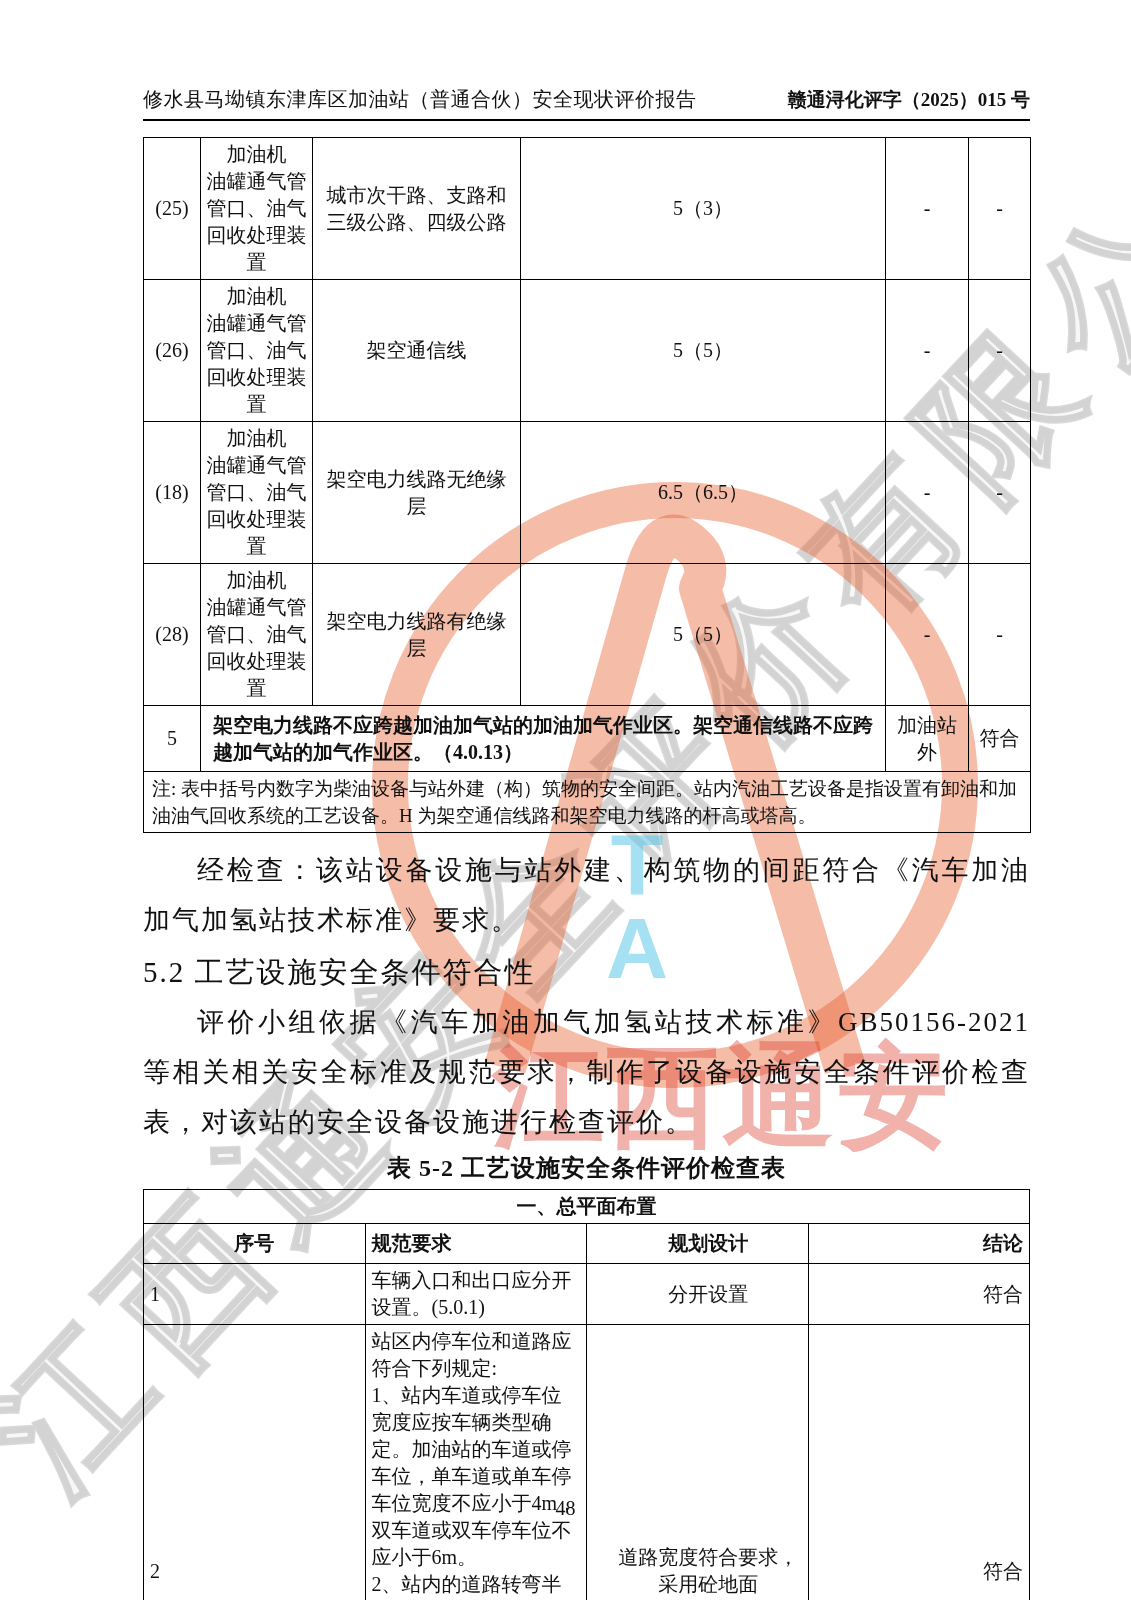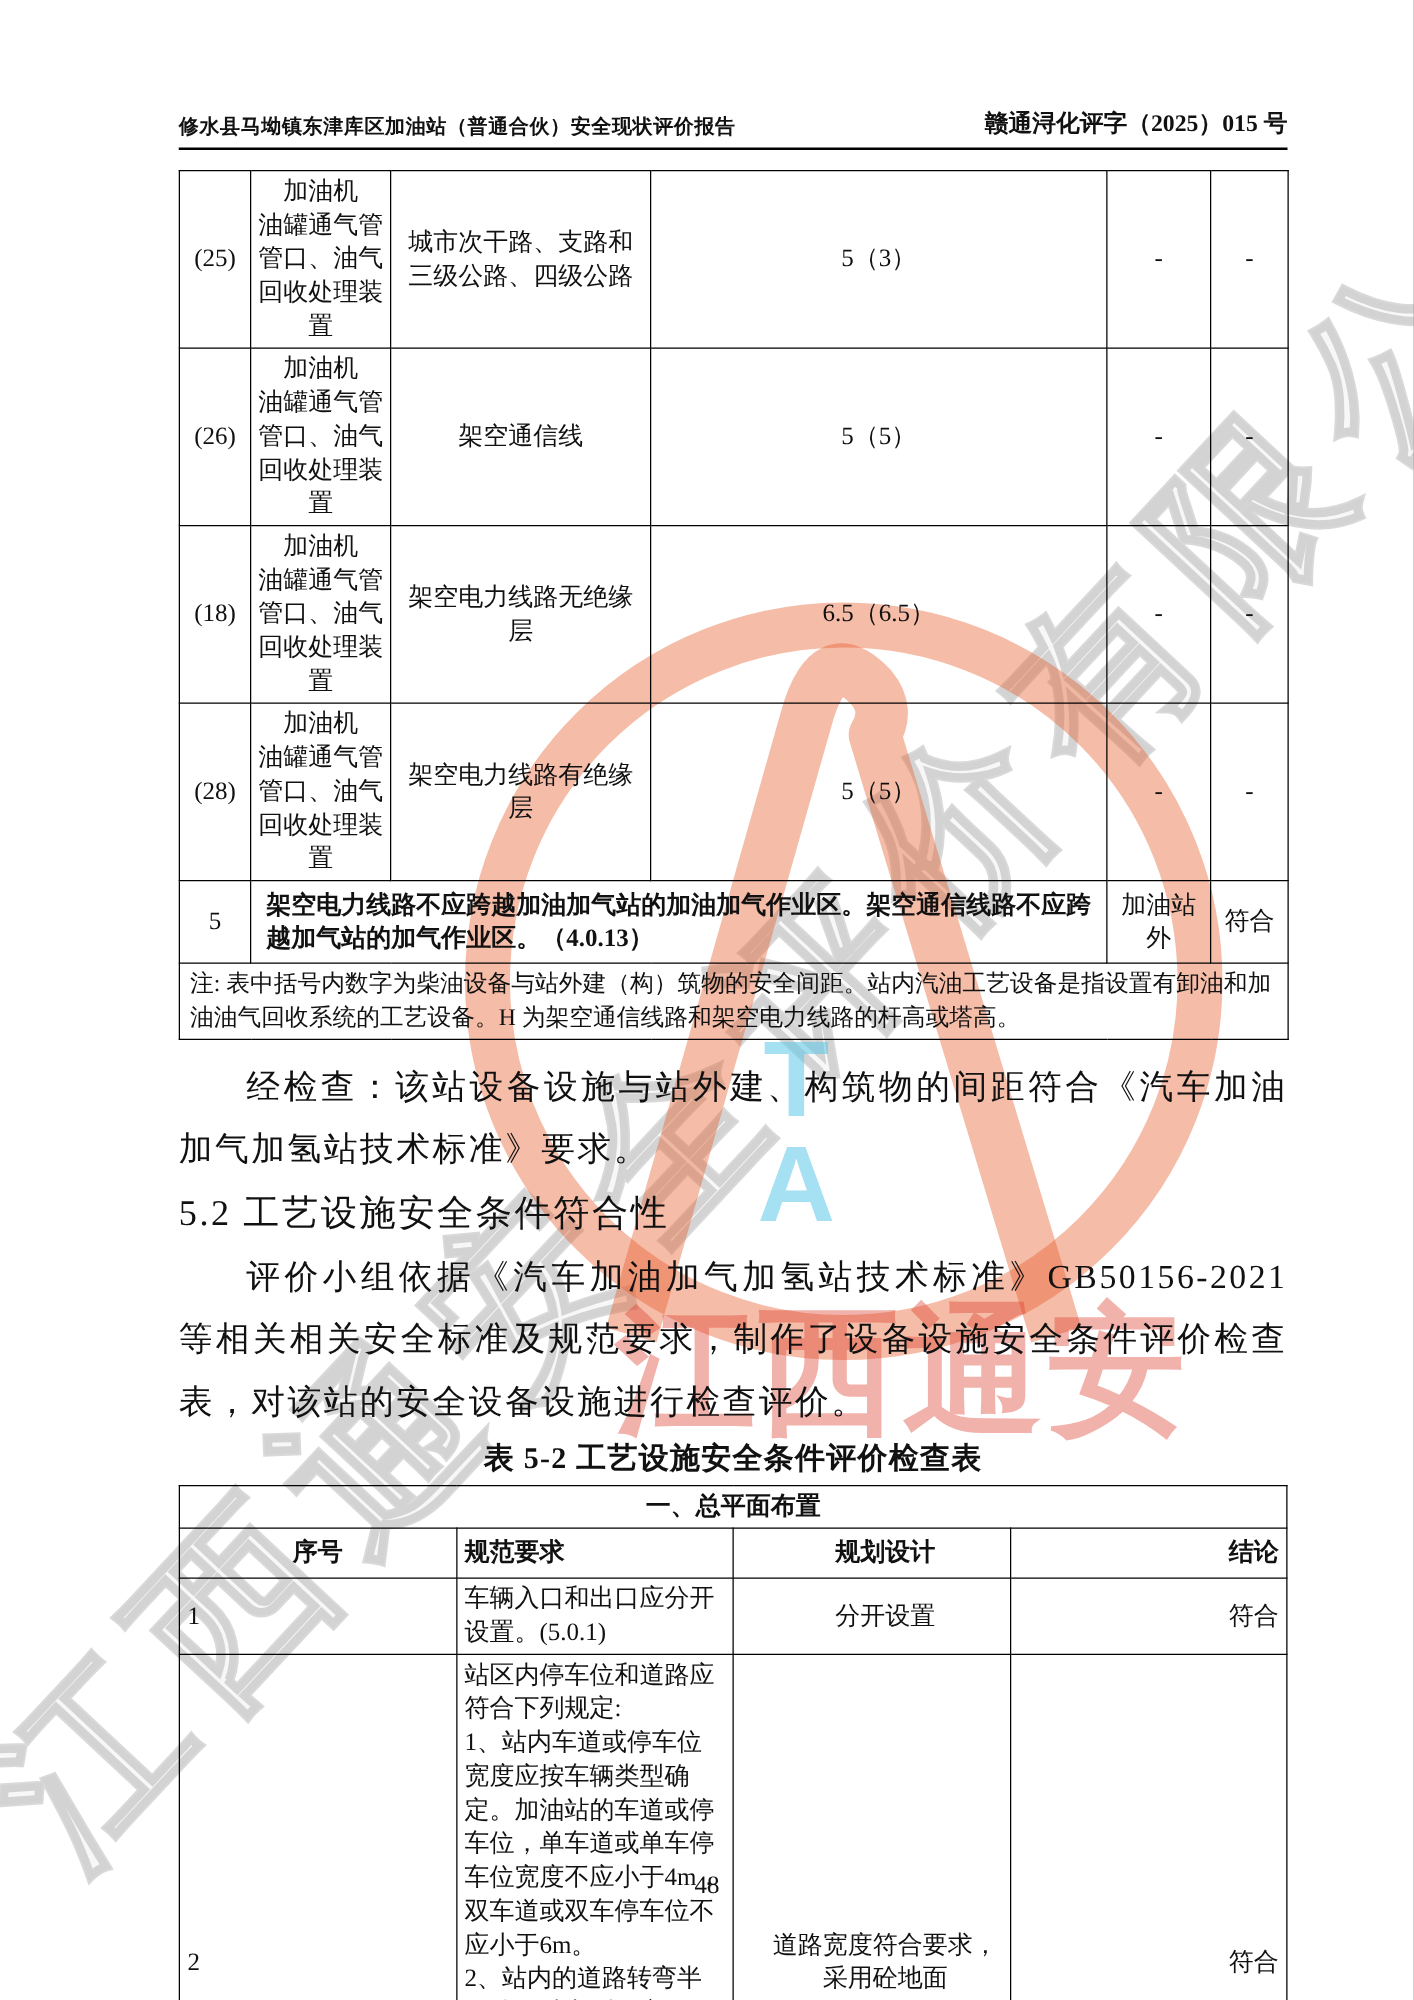--- a/index.html
+++ b/index.html
@@ -9,21 +9,21 @@
     background:#ffffff; overflow:hidden;
     font-family:"Liberation Serif","DejaVu Serif",serif; color:#111;
   }
   .content { position:absolute; left:143px; top:0; width:887px; }
 
   
   .doc-header {
     padding-top:86px; padding-bottom:6px; border-bottom:2px solid #000;
     display:flex; justify-content:space-between; align-items:flex-end;
   }
-  .doc-header .hl { font-size:16px; font-weight:700; letter-spacing:.5px; }
+  .doc-header .hl { font-size:20px; font-weight:400; letter-spacing:.5px; }
   .doc-header .hr { font-size:19px; font-weight:700; }
 
   
   table { border-collapse:collapse; table-layout:fixed; width:887px; }
   table, td, th { border:1.5px solid #000; }
   td, th { padding:3px 6px; font-size:20px; line-height:27px; vertical-align:middle; }
   .t1 { margin-top:16px; }
   .t1 .c-no   { width:57px;  text-align:center; }
   .t1 .c-item { width:112px; text-align:center; white-space:pre-line; padding:3px 2px; }
   .t1 .c-tgt  { width:208px; text-align:center; }

